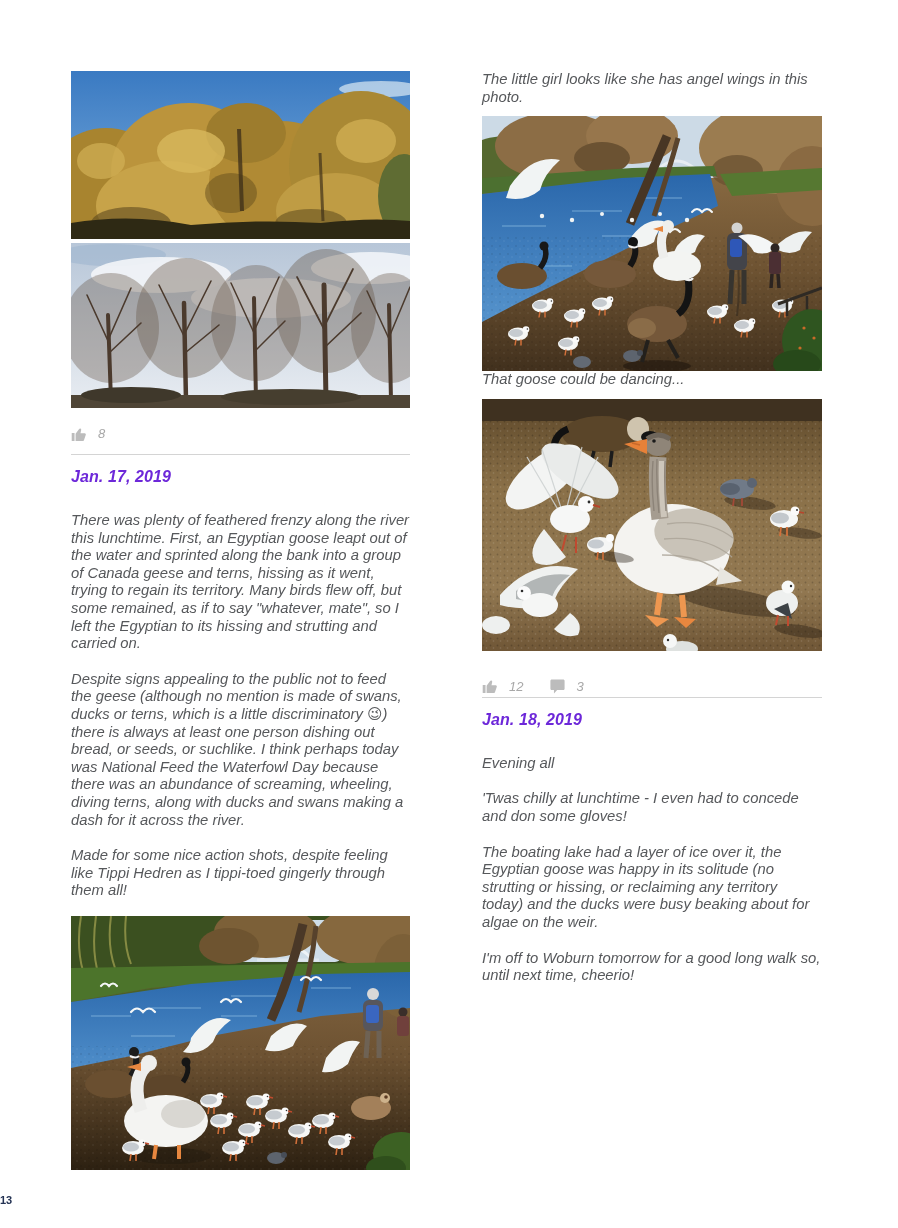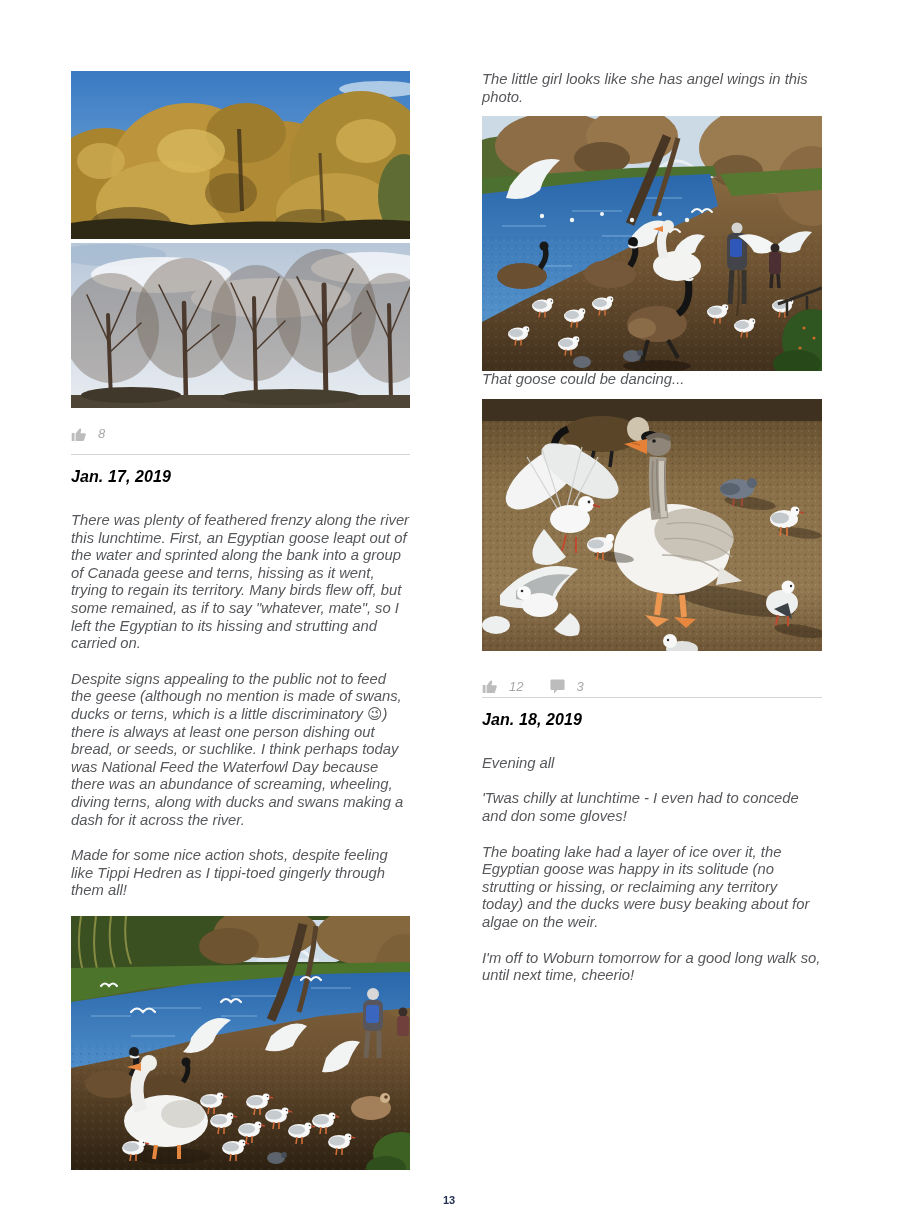--- a/index.html
+++ b/index.html
@@ -2,30 +2,30 @@
 <html><head>
 <meta charset="utf-8">
 <style>
   html,body{margin:0;padding:0;background:#ffffff;}
   .page{position:relative;width:898px;height:1228px;background:#ffffff;overflow:hidden;
         font-family:"Liberation Sans","DejaVu Sans",sans-serif;}
   .col{position:absolute;top:71px;font-style:italic;}
   .col-left{left:71px;width:339px;}
   .col-right{left:482px;width:340px;}
   .body-p,.caption{font-size:14.8px;line-height:17.6px;color:#56585b;margin:0;}
-  .post-date{font-size:16px;line-height:19px;font-weight:bold;color:#000000;margin:0;letter-spacing:.1px;}
+  .post-date{font-size:16px;line-height:19px;font-weight:bold;color:#6d28d9;margin:0;letter-spacing:.1px;}
   .photo{margin:0;font-size:0;line-height:0;}
   .photo svg{display:block;width:100%;}
   .meta-row{display:flex;align-items:center;height:20px;}
   .meta-group{display:flex;align-items:center;gap:10px;}
   .meta-group + .meta-group{margin-left:26px;}
   .meta-count{font-size:13px;color:#a8a8a8;line-height:20px;}
   .mini-icon svg{width:17px;height:17px;display:block;fill:#bcbcbc;}
   .divider{border:none;border-top:1px solid #d4d4d4;margin:0;width:100%;height:0;}
-  .page-number{position:absolute;left:0;right:0;bottom:22px;text-align:center;
+  .page-number{position:absolute;left:0;right:0;bottom:22px;
                font-size:11px;font-weight:bold;color:#233253;}
   .mb4{margin-bottom:4px}.mt8{}.mt10{margin-top:10px}.mt12{margin-top:12px}
   .mt14{margin-top:26px}.mt16{margin-top:16px}.mt18{margin-top:18px}
 </style>
 </head>
 <body>
 
 <div class="page">
 
   <div class="col col-left">

